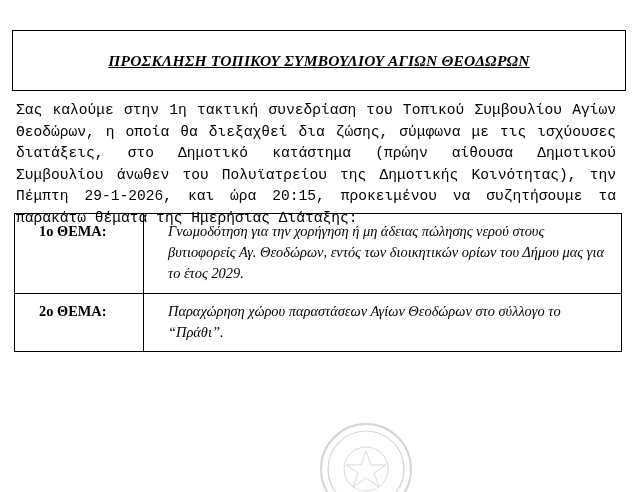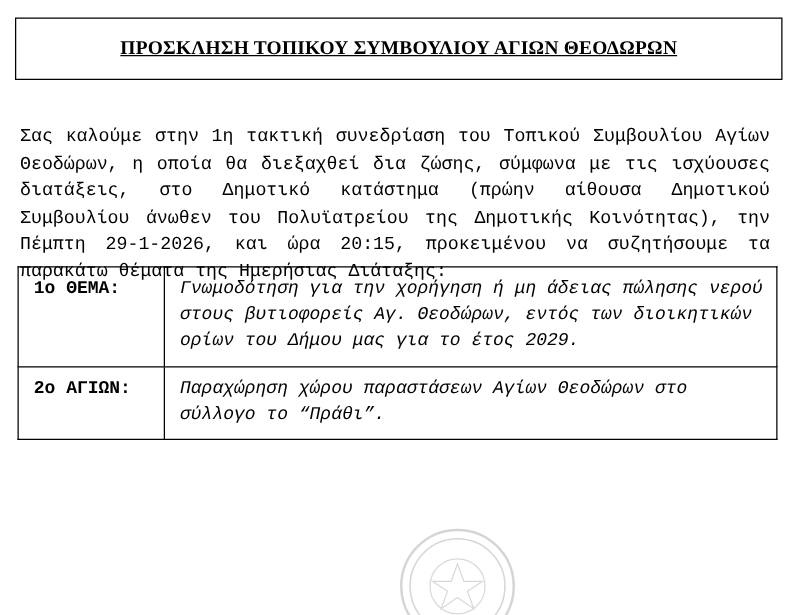--- a/index.html
+++ b/index.html
@@ -20,28 +20,29 @@
     position: relative;
     width: 641px;
     height: 492px;
     box-sizing: border-box;
   }
 
   
   .title-box {
     position: absolute;
     left: 12px;
-    top: 14px;
+    top: 30px;
     width: 614px;
-    height: 50px;
+    height: 61px;
     border: 1.5px solid #000;
     box-sizing: border-box;
     display: flex;
     align-items: center;
     justify-content: center;
+    font-style: italic;
   }
   .title-text {
     font-size: 15.5px;
     font-weight: bold;
     letter-spacing: 0.2px;
     text-decoration: underline;
     text-align: center;
     white-space: nowrap;
   }
 
@@ -65,22 +66,21 @@
     top: 213px;
     width: 608px;
     border-collapse: collapse;
     table-layout: fixed;
   }
   .topics td {
     border: 1.2px solid #000;
     vertical-align: top;
     font-size: 14.4px;
     line-height: 1.45;
-    padding: 7px 8px 9px 12px;
-    font-family: Liberation Mono, monospace;
+    padding: 7px 8px 9px 24px;
   }
   .topics td.label {
     width: 96px;
     font-weight: bold;
     font-style: normal;
     text-align: left;
     white-space: nowrap;
   }
   .topics td.body {
     font-style: italic;
@@ -127,21 +127,21 @@
 
   <div class="intro">Σας καλούμε στην 1η τακτική συνεδρίαση του Τοπικού Συμβουλίου Αγίων Θεοδώρων, η οποία θα διεξαχθεί δια ζώσης, σύμφωνα με τις ισχύουσες διατάξεις, στο Δημοτικό κατάστημα (πρώην αίθουσα Δημοτικού Συμβουλίου άνωθεν του Πολυϊατρείου της Δημοτικής Κοινότητας), την Πέμπτη 29-1-2026, και ώρα 20:15, προκειμένου να συζητήσουμε τα παρακάτω θέματα της Ημερήσιας Διάταξης:</div>
 
   <table class="topics">
     <tbody>
       <tr class="row-1">
         <td class="label">1ο ΘΕΜΑ:</td>
         <td class="body">Γνωμοδότηση για την χορήγηση ή μη άδειας πώλησης νερού στους βυτιοφορείς Αγ. Θεοδώρων, εντός των διοικητικών ορίων του Δήμου μας για το έτος 2029.</td>
       </tr>
       <tr class="row-2">
-        <td class="label">2ο ΑΓΙΩΝ:</td>
+        <td class="label">2ο ΘΕΜΑ:</td>
         <td class="body">Παραχώρηση χώρου παραστάσεων Αγίων Θεοδώρων στο σύλλογο     το “Πράθι”.</td>
       </tr>
     </tbody>
   </table>
 
   <div class="seal">
     <svg width="96" height="96" viewBox="0 0 96 96">
       <circle cx="48" cy="48" r="45" fill="none" stroke="#444" stroke-width="2"></circle>
       <circle cx="48" cy="48" r="38" fill="none" stroke="#444" stroke-width="1.2"></circle>
       <circle cx="48" cy="48" r="22" fill="none" stroke="#555" stroke-width="1"></circle>

